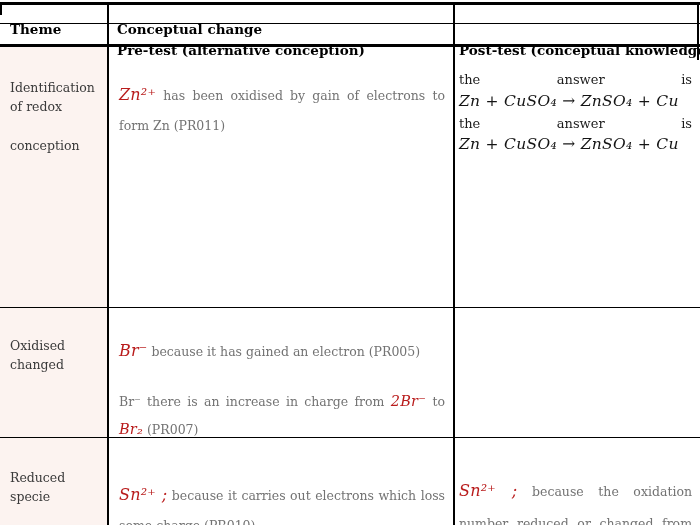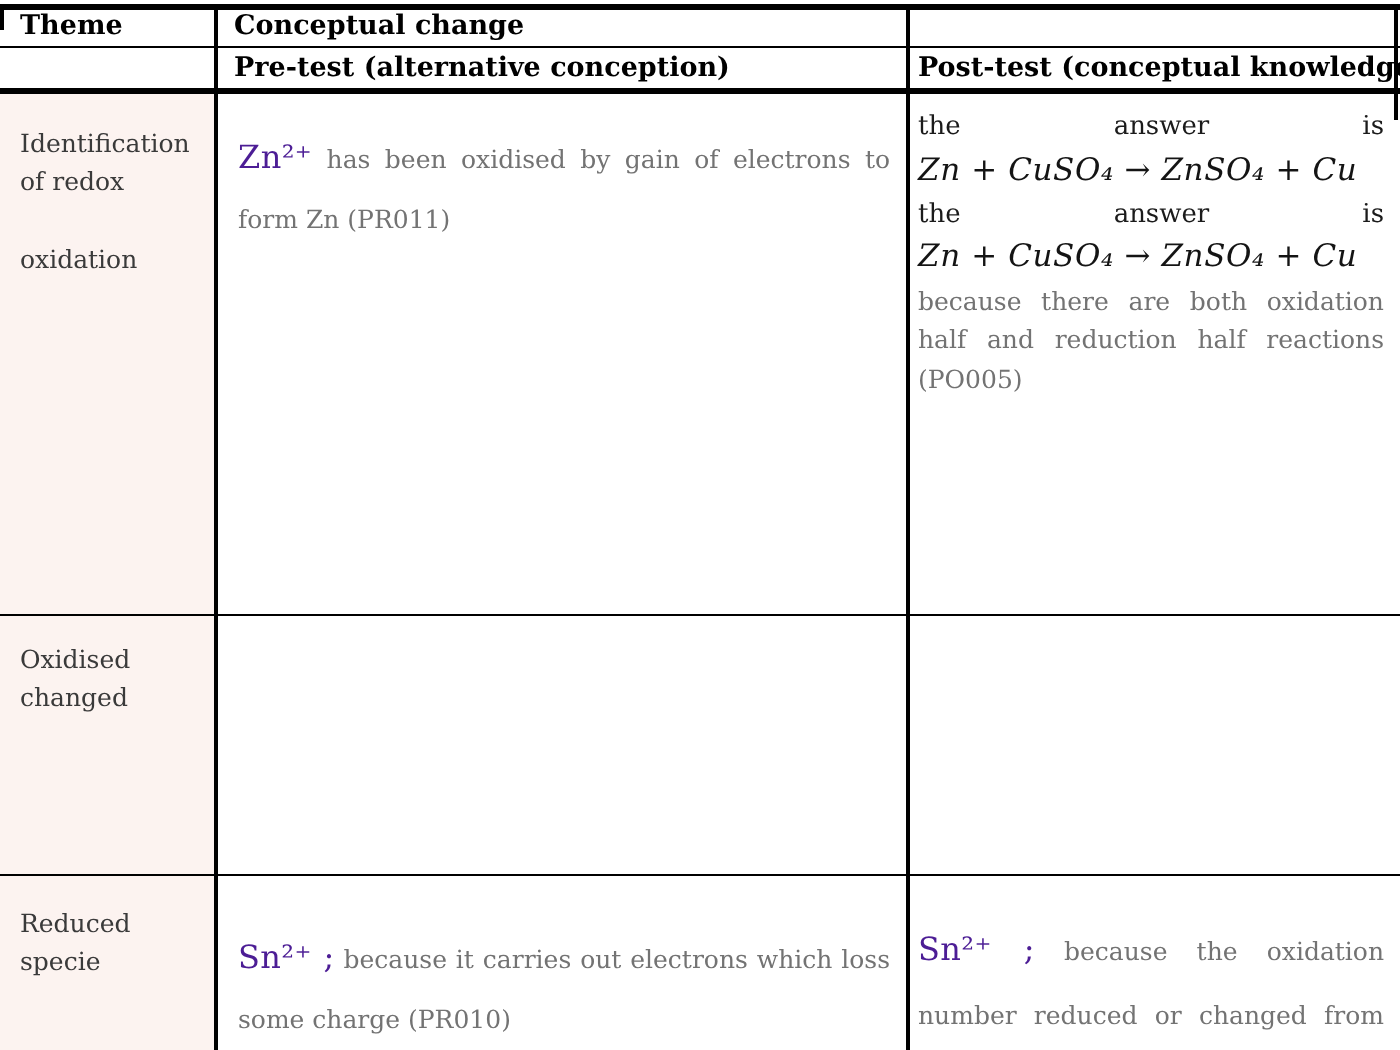--- a/index.html
+++ b/index.html
@@ -1,25 +1,25 @@
 <!DOCTYPE html>
 <html><head>
 <meta charset="utf-8">
 <style>
   html,body{margin:0;padding:0;background:#fff;}
   .page{position:relative;width:700px;height:525px;background:#ffffff;overflow:hidden;
         font-family:"DejaVu Serif","Liberation Serif",serif;color:#1b1b1b;}
   .line{position:absolute;background:#000;}
-  .cell{position:absolute;}
+  .cell{position:absolute;margin-top:16px;}
   .th{font-weight:bold;font-size:13.5px;color:#000;white-space:nowrap;}
   .theme{font-size:12.5px;color:#3a3a3a;white-space:pre-line;line-height:1.55;}
   .content{box-sizing:border-box;}
   .entry{text-align:justify;font-size:12.5px;}
   .entry .txt{font-size:12.5px;color:#737373;}
-  .eq{font-size:14.5px;color:#4c1d95;letter-spacing:0.2px;}
+  .eq{font-style:italic;font-size:14.5px;color:#b91c1c;letter-spacing:0.2px;}
   .eq.big{font-size:16px;}
   .eqline{font-style:italic;font-size:15.5px;color:#141414;letter-spacing:0.3px;}
   .jline{text-align:justify;text-align-last:justify;font-size:13px;}
   .bg-theme{position:absolute;background:#fcf3f0;}
 </style>
 </head>
 <body>
 
 <div class="page">
 
@@ -37,42 +37,45 @@
   <div class="line" style="left:697px;top:2px;width:2px;height:58px;"></div>
 
   <div class="cell th" style="left:10px;top:5px;">Theme</div>
   <div class="cell th" style="left:117px;top:26px;">Pre-test (alternative conception)</div>
   <div class="cell th" style="left:117px;top:5px;">Conceptual change</div>
   <div class="cell th" style="left:459px;top:26px;">Post-test (conceptual knowledge)</div>
 
   <div class="cell theme" style="left:10px;top:62px;width:92px;">Identification
 of redox
 
-oxidation</div>
+conception</div>
   <div class="cell theme" style="left:10px;top:320px;width:92px;">Oxidised
 changed</div>
   <div class="cell theme" style="left:10px;top:452px;width:92px;">Reduced
 specie</div>
 
   <div class="cell content" style="left:119px;top:47px;width:326px;height:260px;">
     <div class="entry" style="padding-top:14px;line-height:2.2;"><span class="eq big">Zn²⁺</span><span class="txt"> has been oxidised by gain of electrons to form Zn (PR011)</span></div>
   </div>
 
   <div class="cell content" style="left:459px;top:47px;width:233px;height:260px;">
     <div class="entry" style="padding-top:9px;">
       <div class="jline">the answer is</div>
       <div class="eqline" style="margin-top:5px;">Zn + CuSO₄ → ZnSO₄ + Cu</div>
     </div>
     <div class="entry" style="margin-top:6px;">
       <div class="jline">the answer is</div>
       <div class="eqline" style="margin-top:4px;">Zn + CuSO₄ → ZnSO₄ + Cu</div>
-      <div class="entry" style="margin-top:4px;line-height:1.55;"><span class="txt">because there are both oxidation half and reduction half reactions (PO005)</span></div>
     </div>
   </div>
 
+  <div class="cell content" style="left:119px;top:307px;width:326px;height:130px;">
+    <div class="entry" style="padding-top:12px;line-height:2.0;"><span class="eq big">Br⁻</span><span class="txt"> because it has gained an electron (PR005)</span></div>
+    <div class="entry" style="margin-top:20px;line-height:1.95;"><span class="txt">Br⁻ there is an increase in charge from </span><span class="eq">2Br⁻</span><span class="txt"> to </span><span class="eq">Br₂</span><span class="txt"> (PR007)</span></div>
+  </div>
 
 
   <div class="cell content" style="left:119px;top:437px;width:326px;height:76px;">
     <div class="entry" style="padding-top:24px;line-height:2.2;"><span class="eq big">Sn²⁺ ;</span><span class="txt"> because it carries out electrons which loss some charge (PR010)</span></div>
   </div>
 
   <div class="cell content" style="left:459px;top:437px;width:233px;height:88px;">
     <div class="entry" style="padding-top:20px;line-height:2.3;"><span class="eq big">Sn²⁺ ;</span><span class="txt"> because the oxidation number reduced or changed from +2 to 0 (PO010)</span></div>
   </div>
 

